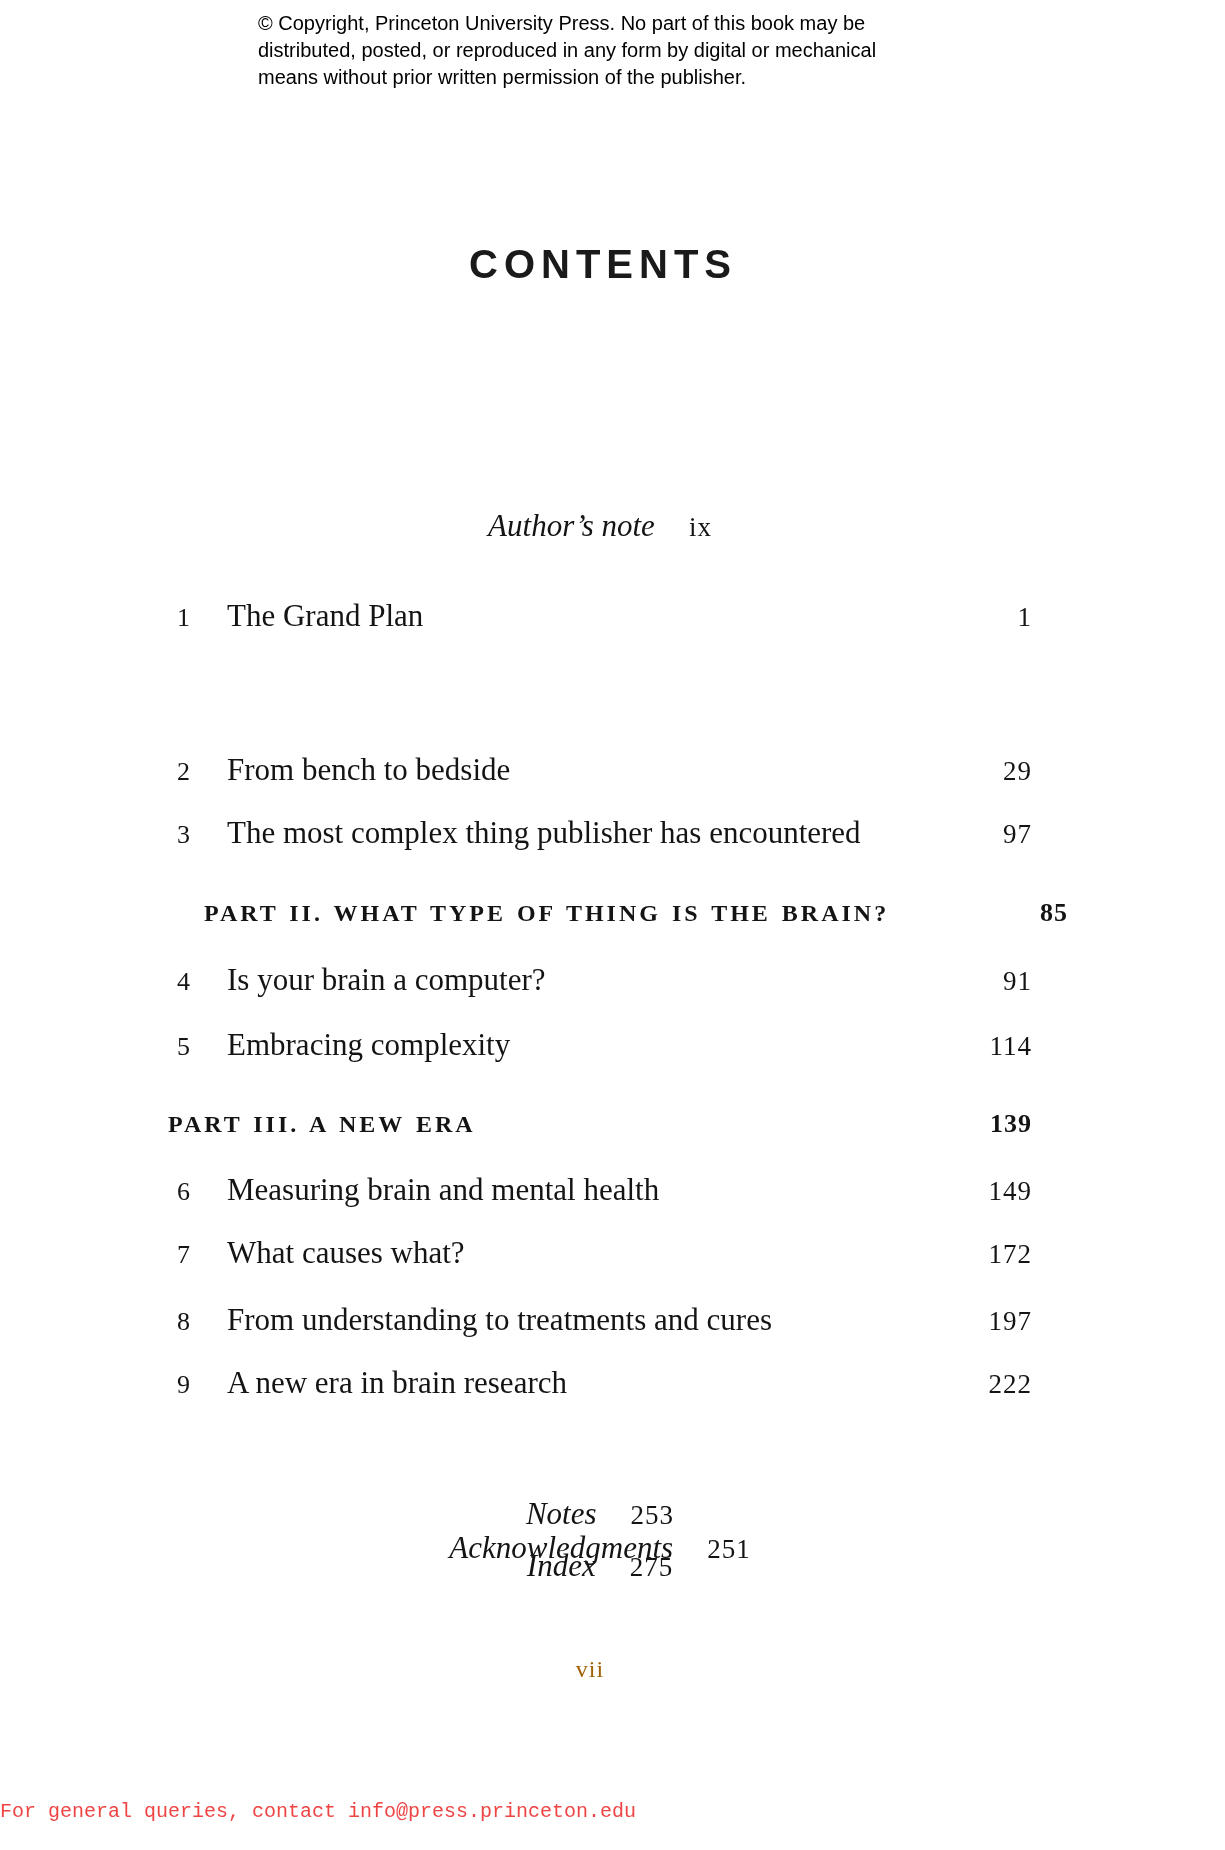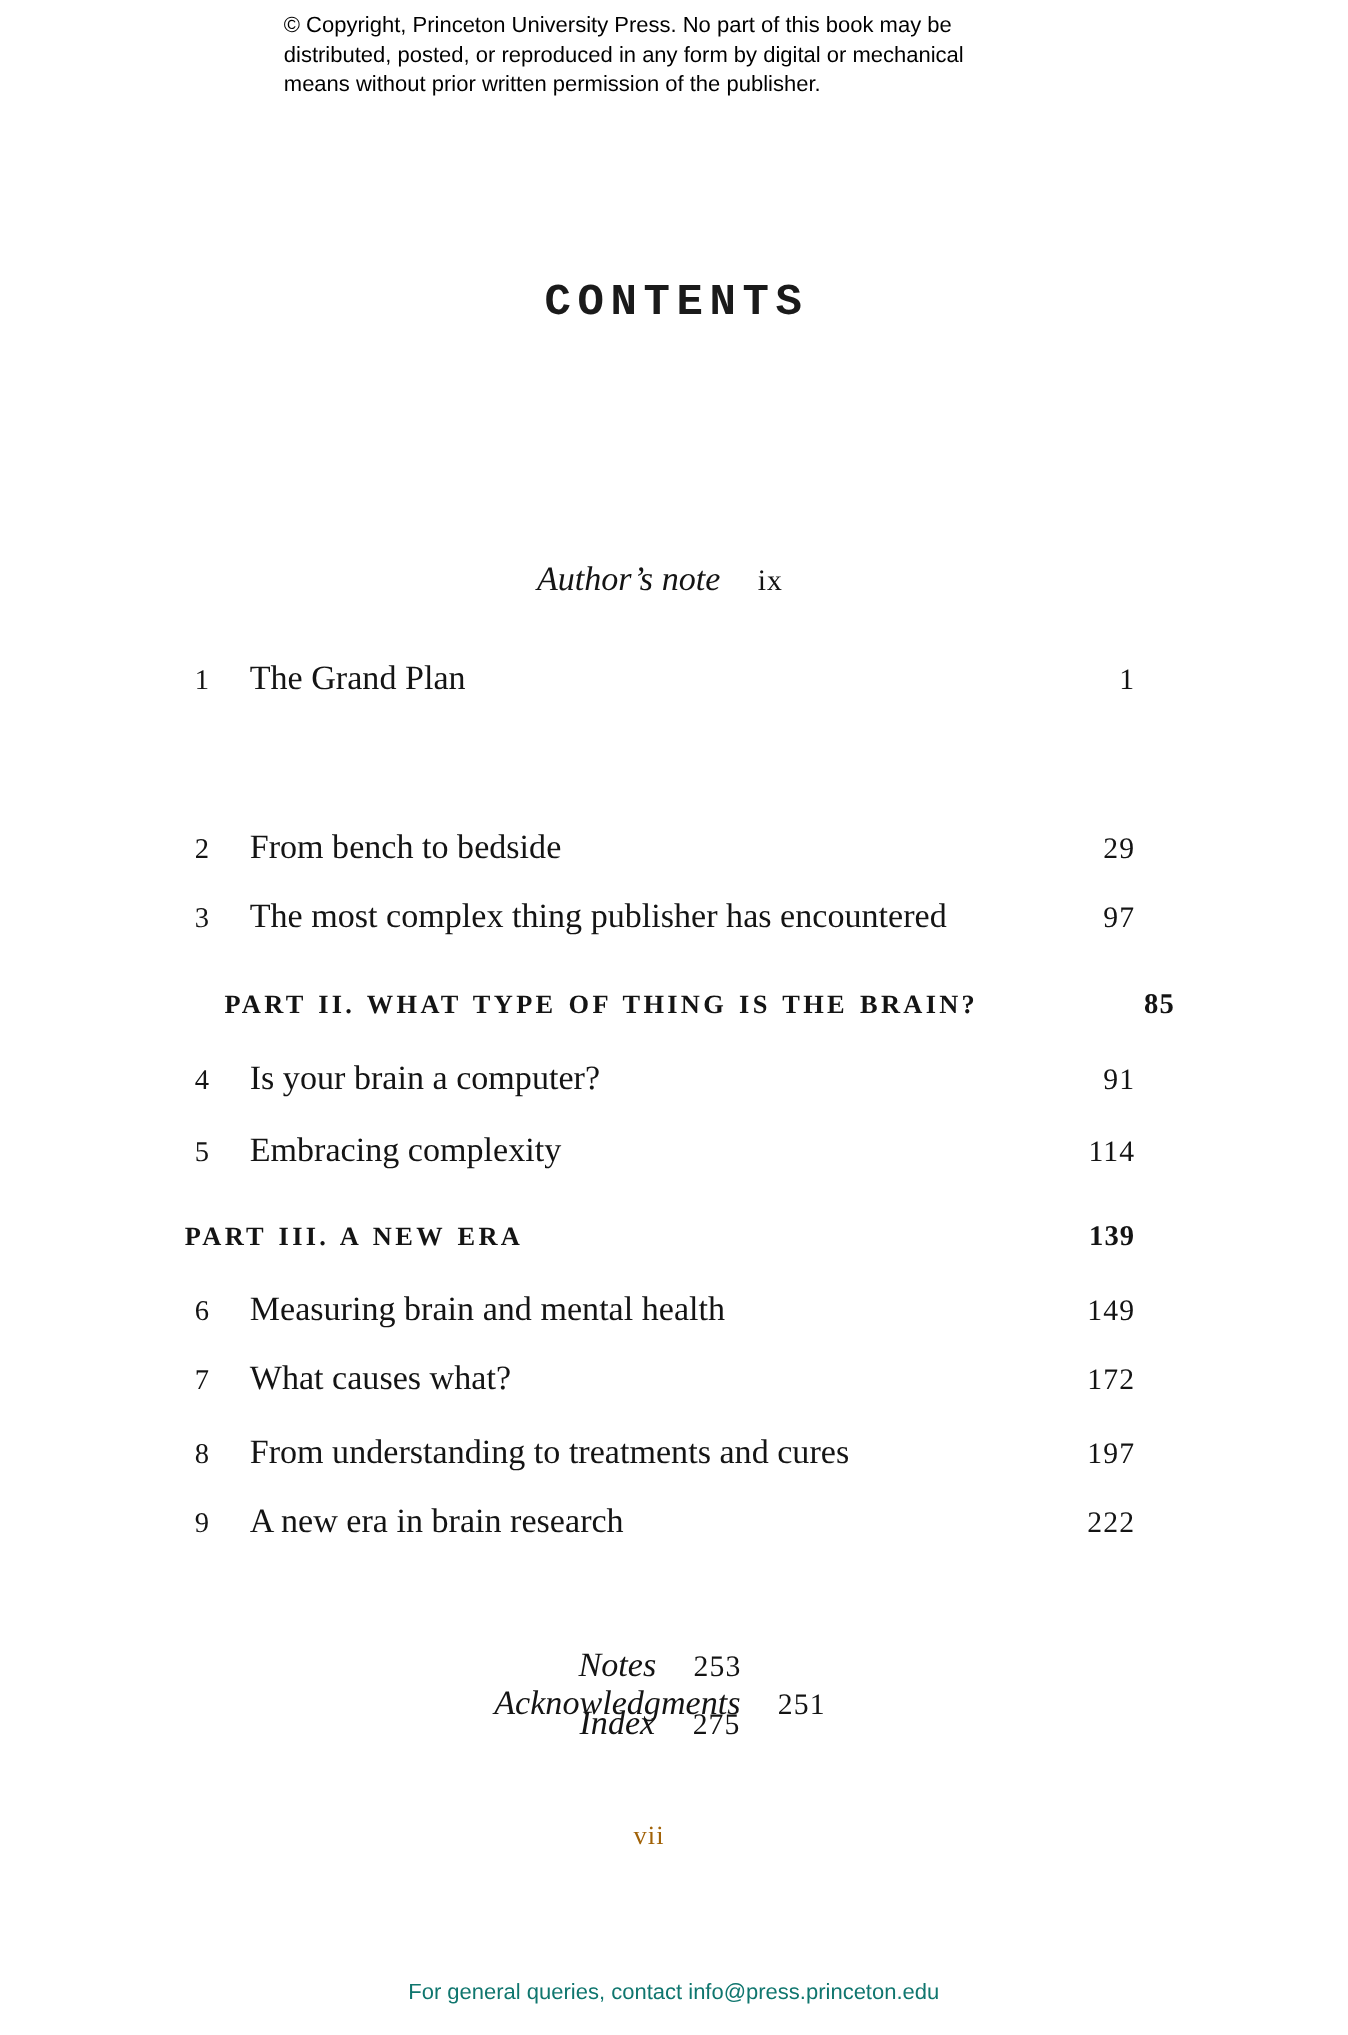--- a/index.html
+++ b/index.html
@@ -54,35 +54,34 @@
   }
   .row.part .pg { font-weight: 700; font-size: 26px; }
 
   .folio {
     position: absolute; left: 168px; top: 1656px; width: 844px;
     text-align: center; font-size: 24px; letter-spacing: 1px; color: #a16207;
   }
 
   .footer {
     position: absolute; left: 0; top: 1800px; width: 1225px;
-    text-align: center;
-    font-family: Liberation Sans, sans-serif;
-    font-size: 20px; color: #0f766e;
+    font-family: Liberation Mono, monospace;
+    font-size: 20px; color: #ef4444;
   }
 </style>
 </head>
 <body>
 
 <div class="page">
 
   <div class="copyright">© Copyright, Princeton University Press. No part of this book may be
 distributed, posted, or reproduced in any form by digital or mechanical
 means without prior written permission of the publisher.</div>
 
-  <h1 class="contents-title" style="margin:12px;font-family:Liberation Mono, monospace;">CONTENTS</h1>
+  <h1 class="contents-title" style="margin:0;">CONTENTS</h1>
 
   <div class="column">
 
     <div class="centerline" style="top:506px;">
       <span class="lbl">Author’s note</span><span class="pg">ix</span>
     </div>
 
     <div class="row" style="top:596px;">
       <span class="num">1</span>
         <span class="t">The Grand Plan</span>

